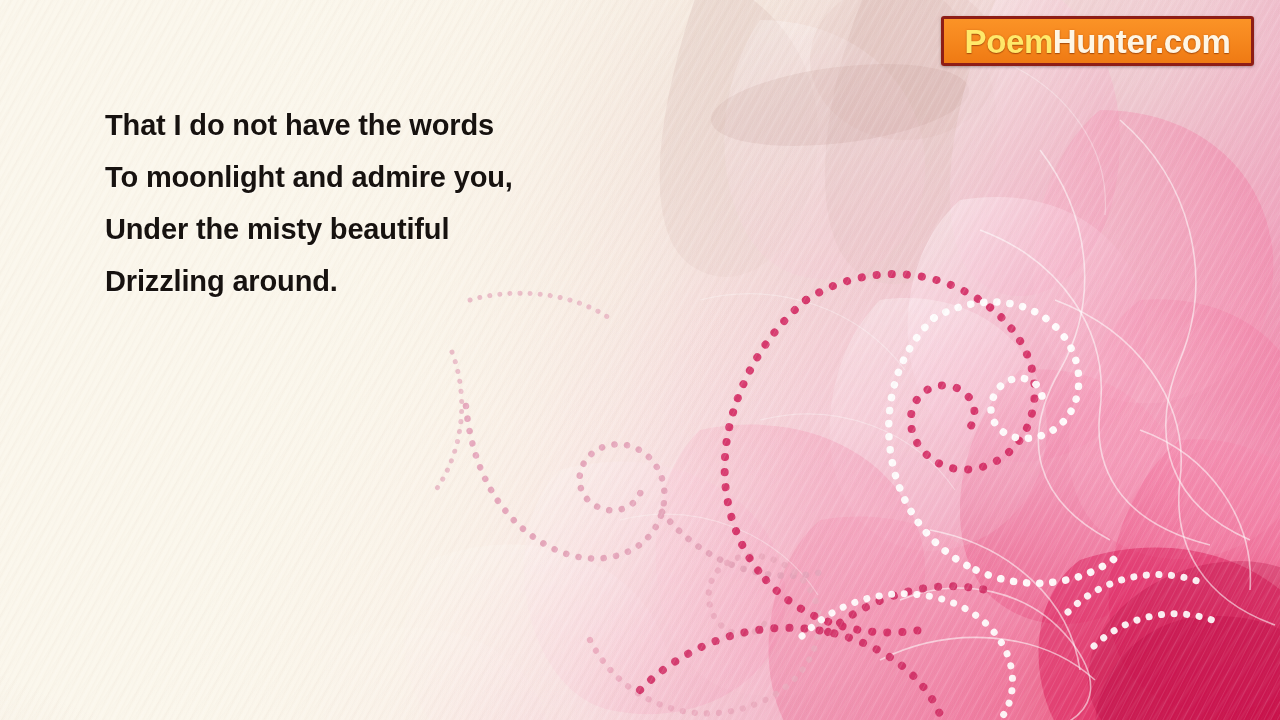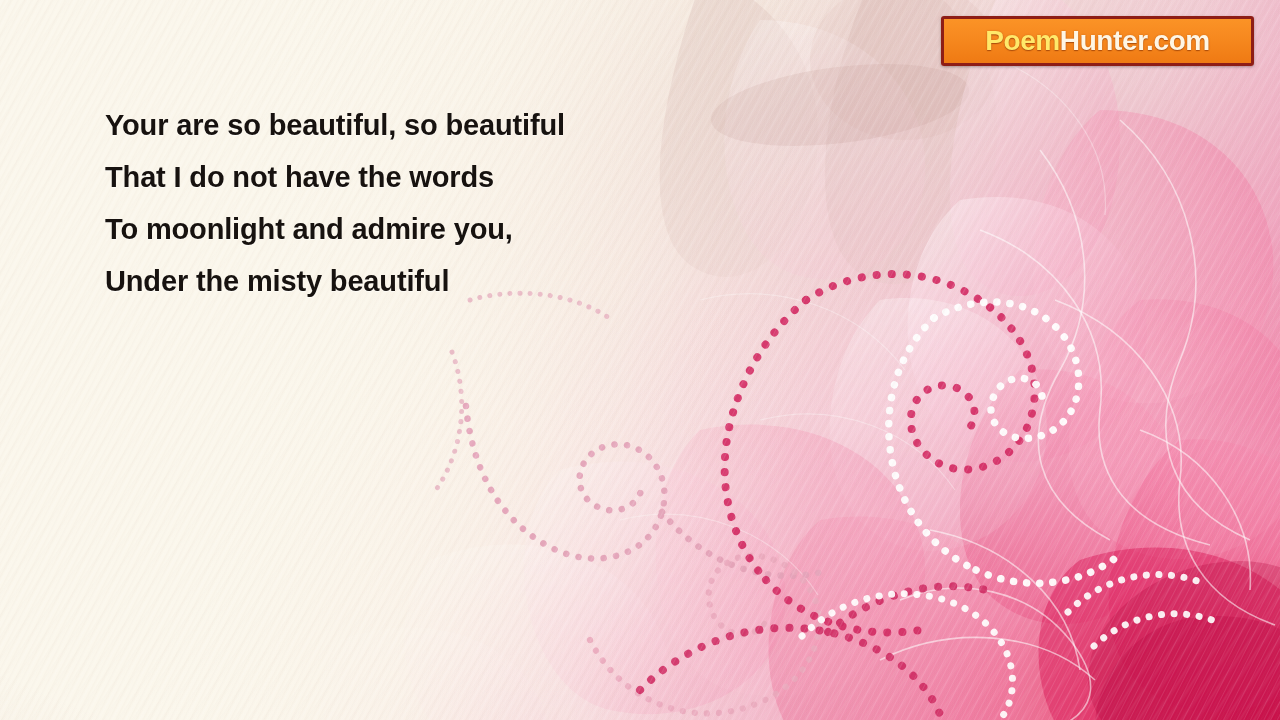--- a/index.html
+++ b/index.html
@@ -77,21 +77,21 @@
     width:313px; height:50px;
     background:linear-gradient(180deg,#fb9326 0%,#f78a20 38%,#ef7a13 100%);
     border:3px solid #8e1d16;
     border-radius:3px;
     display:flex; align-items:center; justify-content:center;
     box-shadow:0 1px 3px rgba(0,0,0,.30);
   }
   .logo-text{
     font-family:"Liberation Sans", sans-serif;
     font-weight:bold;
-    font-size:28px;
+    font-size:33px;
     letter-spacing:-0.4px;
     white-space:nowrap;
     line-height:1;
     text-shadow:0 1px 1px rgba(120,40,0,.55), 0 0 2px rgba(140,50,0,.35);
   }
   .logo-poem{ color:#ffe96a; }
   .logo-hunter{ color:#fff6e4; }
 
   
   .poem{
@@ -252,23 +252,23 @@
       <path d="M470 300 C520 286 576 294 612 320"></path>
       <path d="M452 352 C470 400 462 452 436 490"></path>
     </g>
   </svg>
 
   <div class="bg-layer bg-streaks"></div>
   <div class="bg-layer bg-streaks2"></div>
   <div class="bg-layer bg-vignette"></div>
 
   <div class="poem">
-    <div class="poem-line">Your are so beautiful, so beautiful</div>
     <div class="poem-line">That I do not have the words</div>
     <div class="poem-line">To moonlight and admire you,</div>
     <div class="poem-line">Under the misty beautiful</div>
+    <div class="poem-line">Drizzling around.</div>
   </div>
 
   <div class="logo">
     <div class="logo-text"><span class="logo-poem">Poem</span><span class="logo-hunter">Hunter.com</span></div>
   </div>
 
 </div>
 
 </body></html>

